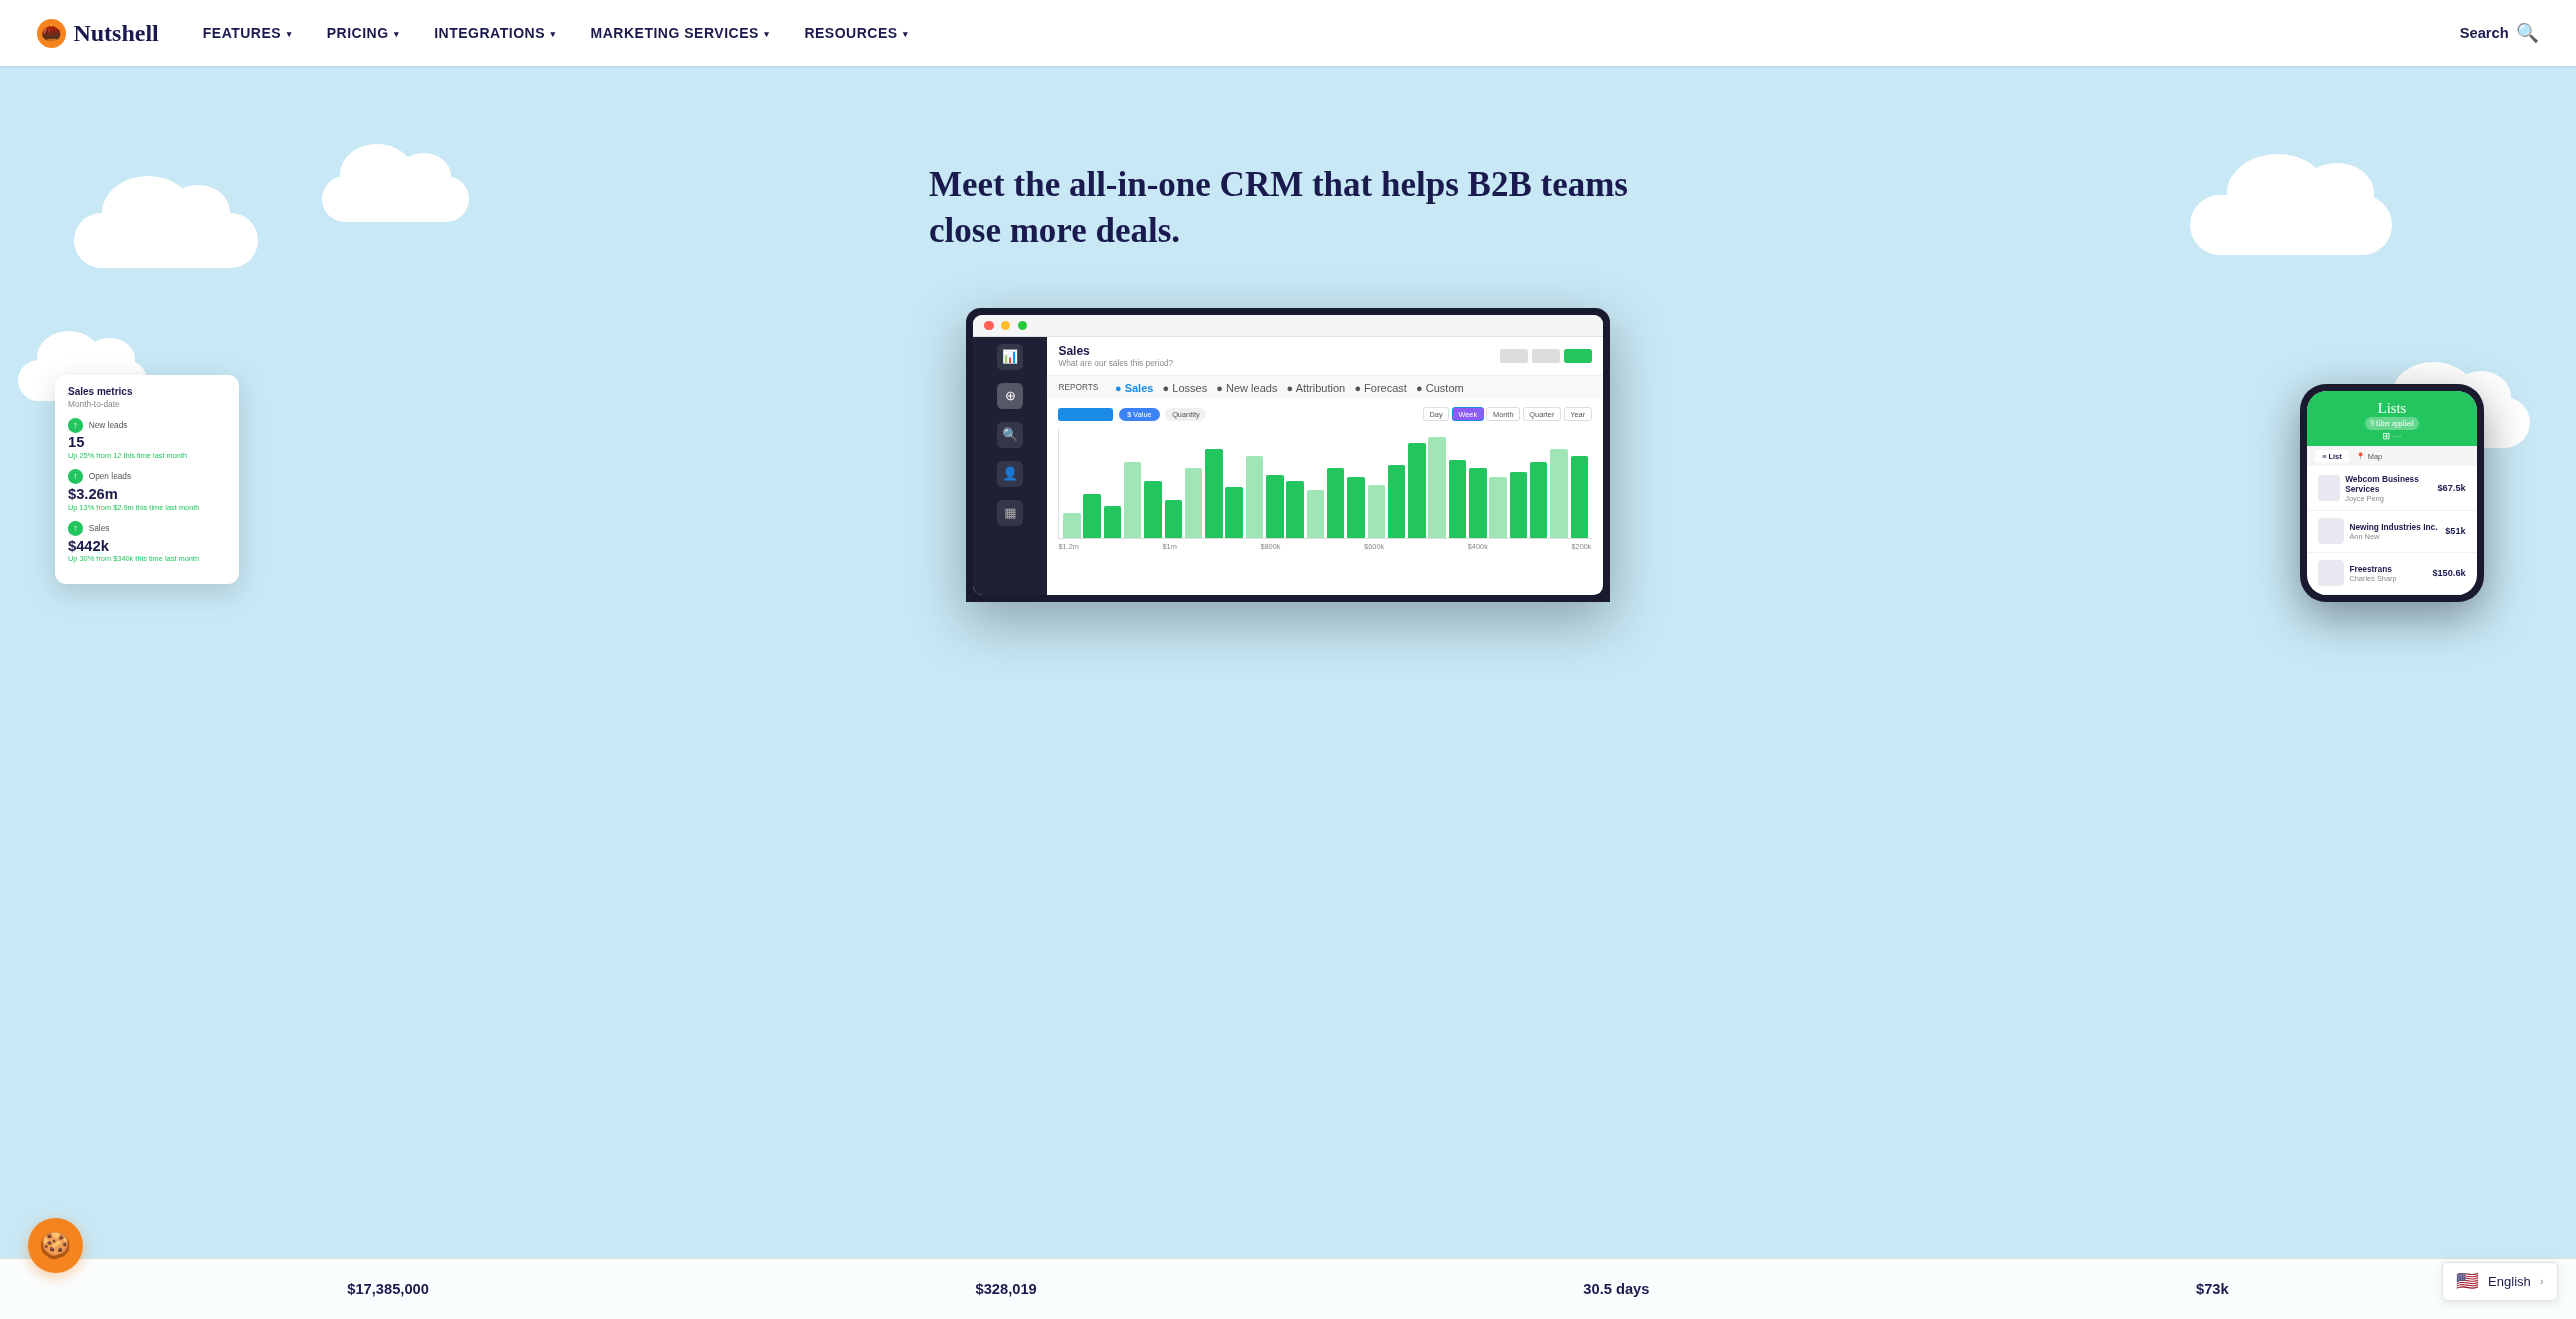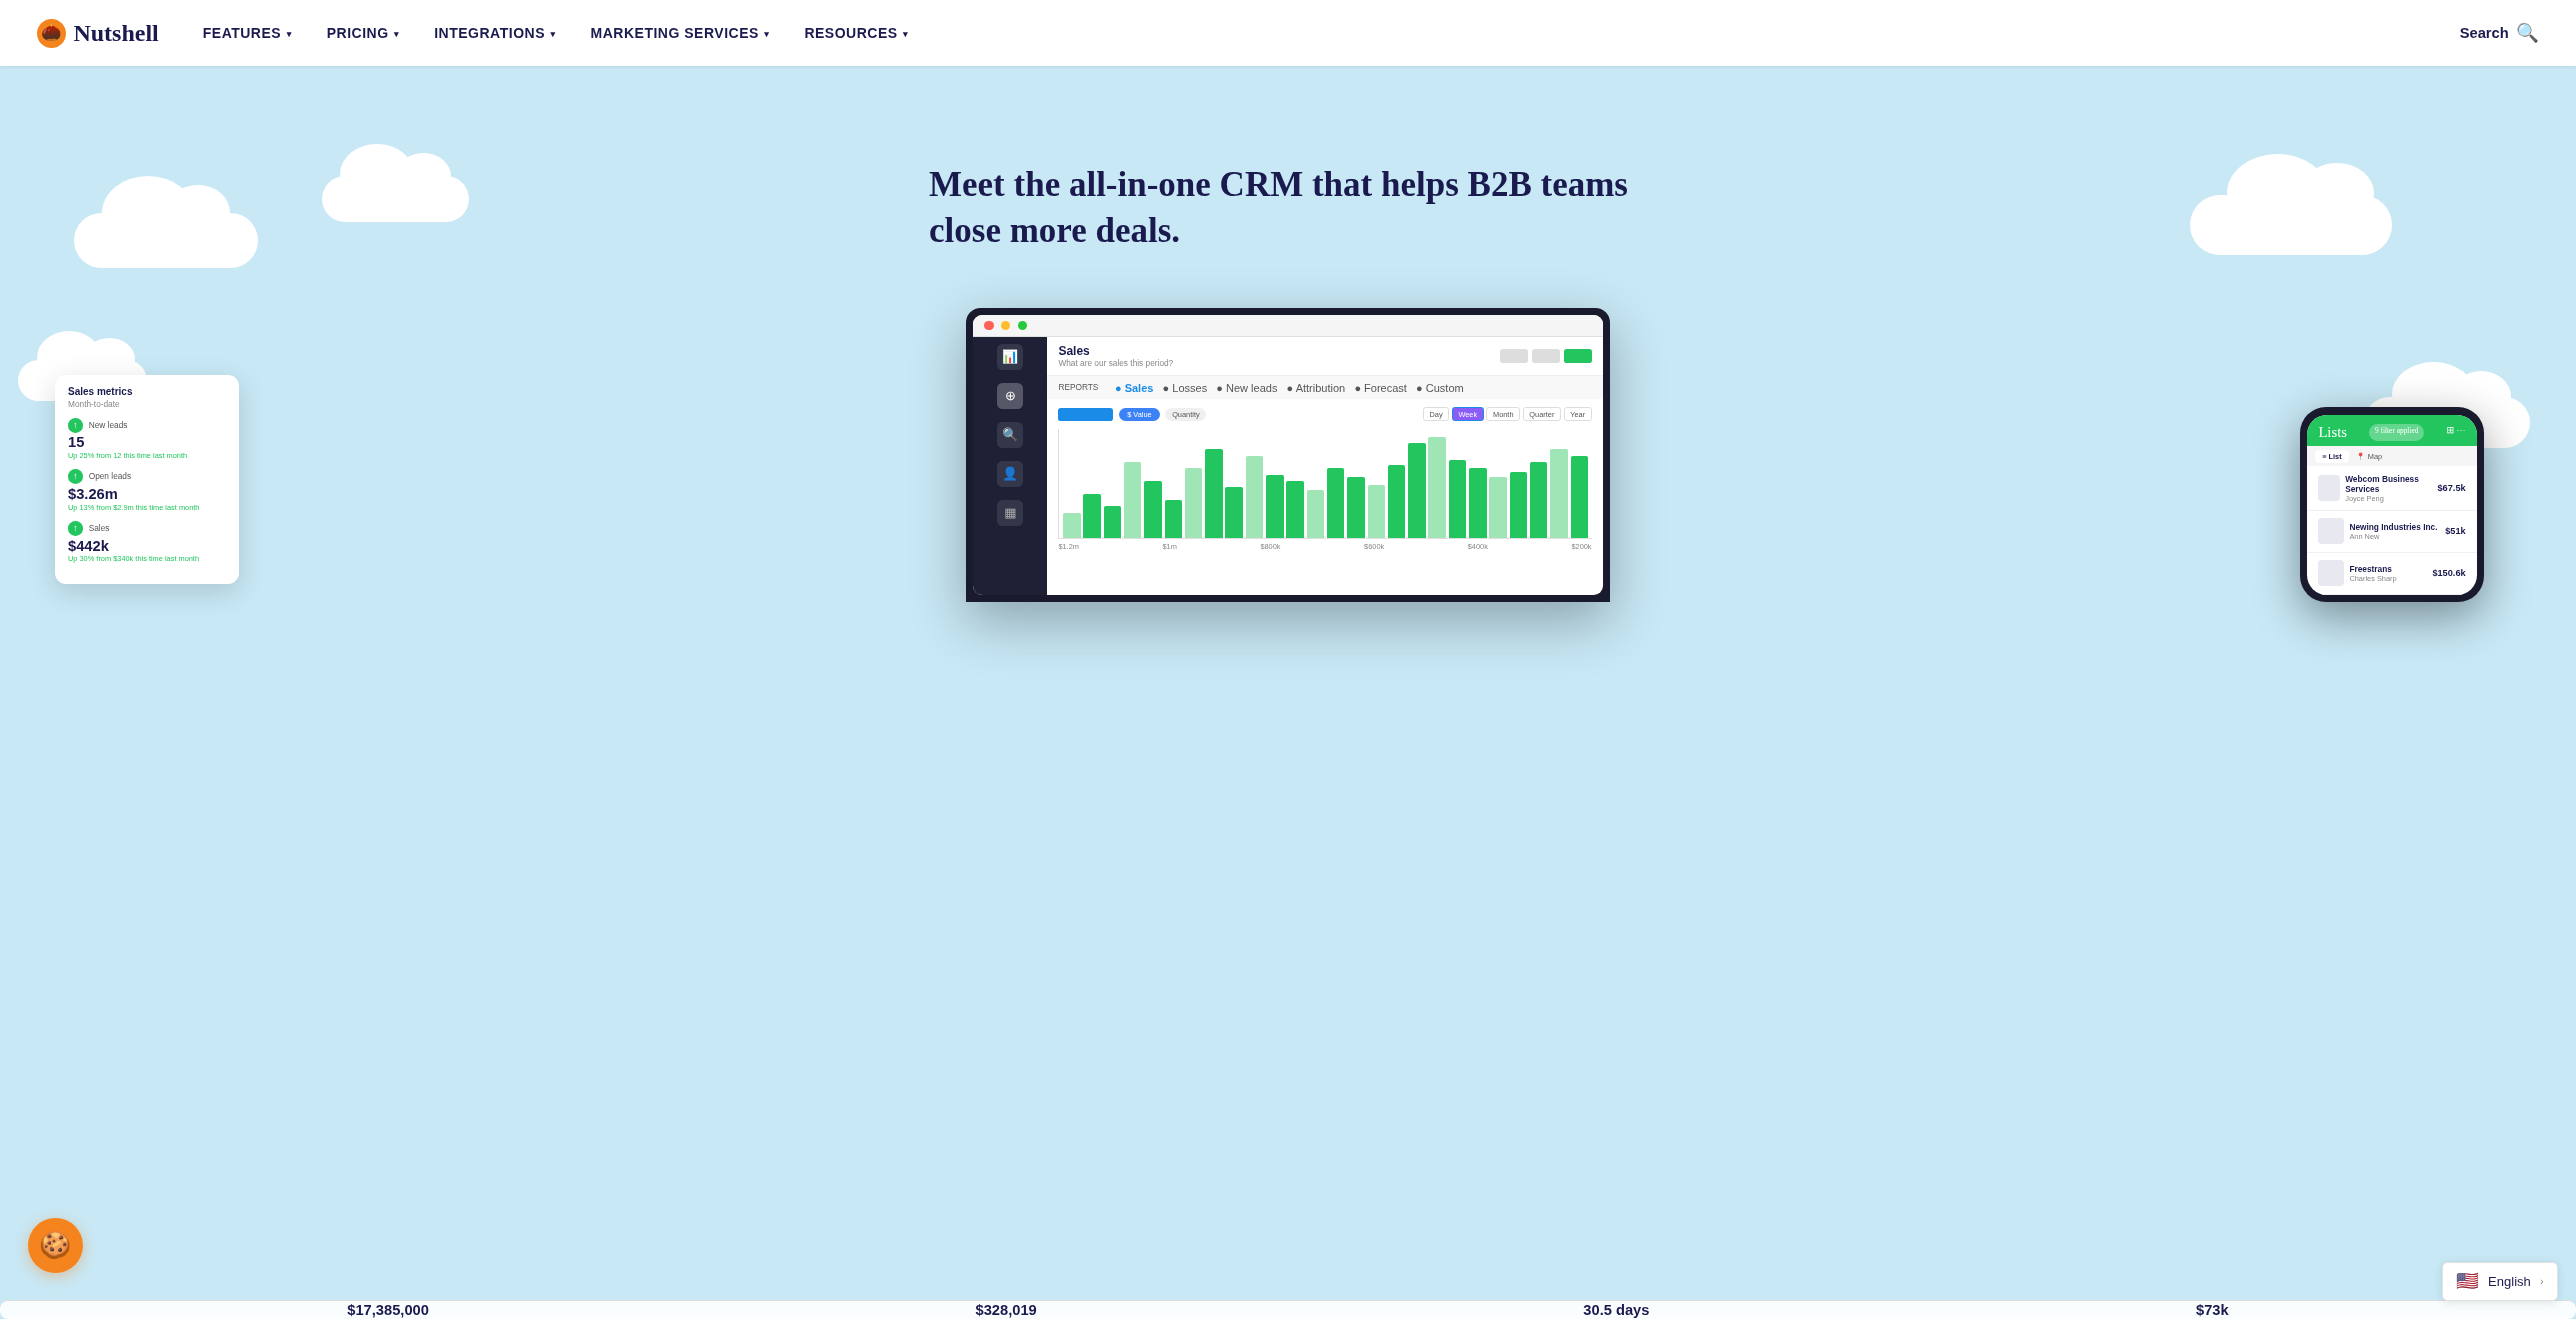--- a/index.html
+++ b/index.html
@@ -253,21 +253,21 @@
     }
     .mobile-inner {
       background: #fff;
       border-radius: 20px;
       overflow: hidden;
     }
     .mobile-header {
       background: #22c55e;
       color: #fff;
       padding: 9.2px 11px 5.5px;
-      display: flex; justify-content: space-between;
+      display: flex; align-items: center; justify-content: space-between; flex-direction: column;
     }
     .mobile-filter { font-size: 7.4px; background: rgba(255,255,255,0.3); padding: 1.8px 5.5px; border-radius: 9.2px; }
 
     .mobile-tabs {
       display: flex; gap: 0;
       background: #f5f5f5;
       padding: 3.7px 7.4px;
     }
     .mobile-tab {
       font-size: 7.4px; padding: 1.8px 7.4px;
@@ -323,25 +323,24 @@
       z-index: 200;
     }
     .flag { font-size: 18.4px; }
     .lang-chevron { font-size: 11px; color: #888; }
 
     
     .stats-bar {
       position: absolute;
       bottom: 0; left: 0; right: 0;
       background: rgba(255,255,255,0.9);
-      padding: 1px 74px;
+      padding: 22px 74px;
       display: flex; justify-content: space-around; align-items: center;
       border-top: 0.9px solid #ddd;
       font-family: Arial, sans-serif;
-      border-radius: 8px;
     }
     .stat-item { text-align: center; }
     .stat-value { font-size: 14.7px; font-weight: 700; color: #1a1a4e; }
   </style>
 </head>
 <body>
 
 <nav>
   <a href="#" class="nav-logo">
     <span class="logo-icon">🌰</span>

